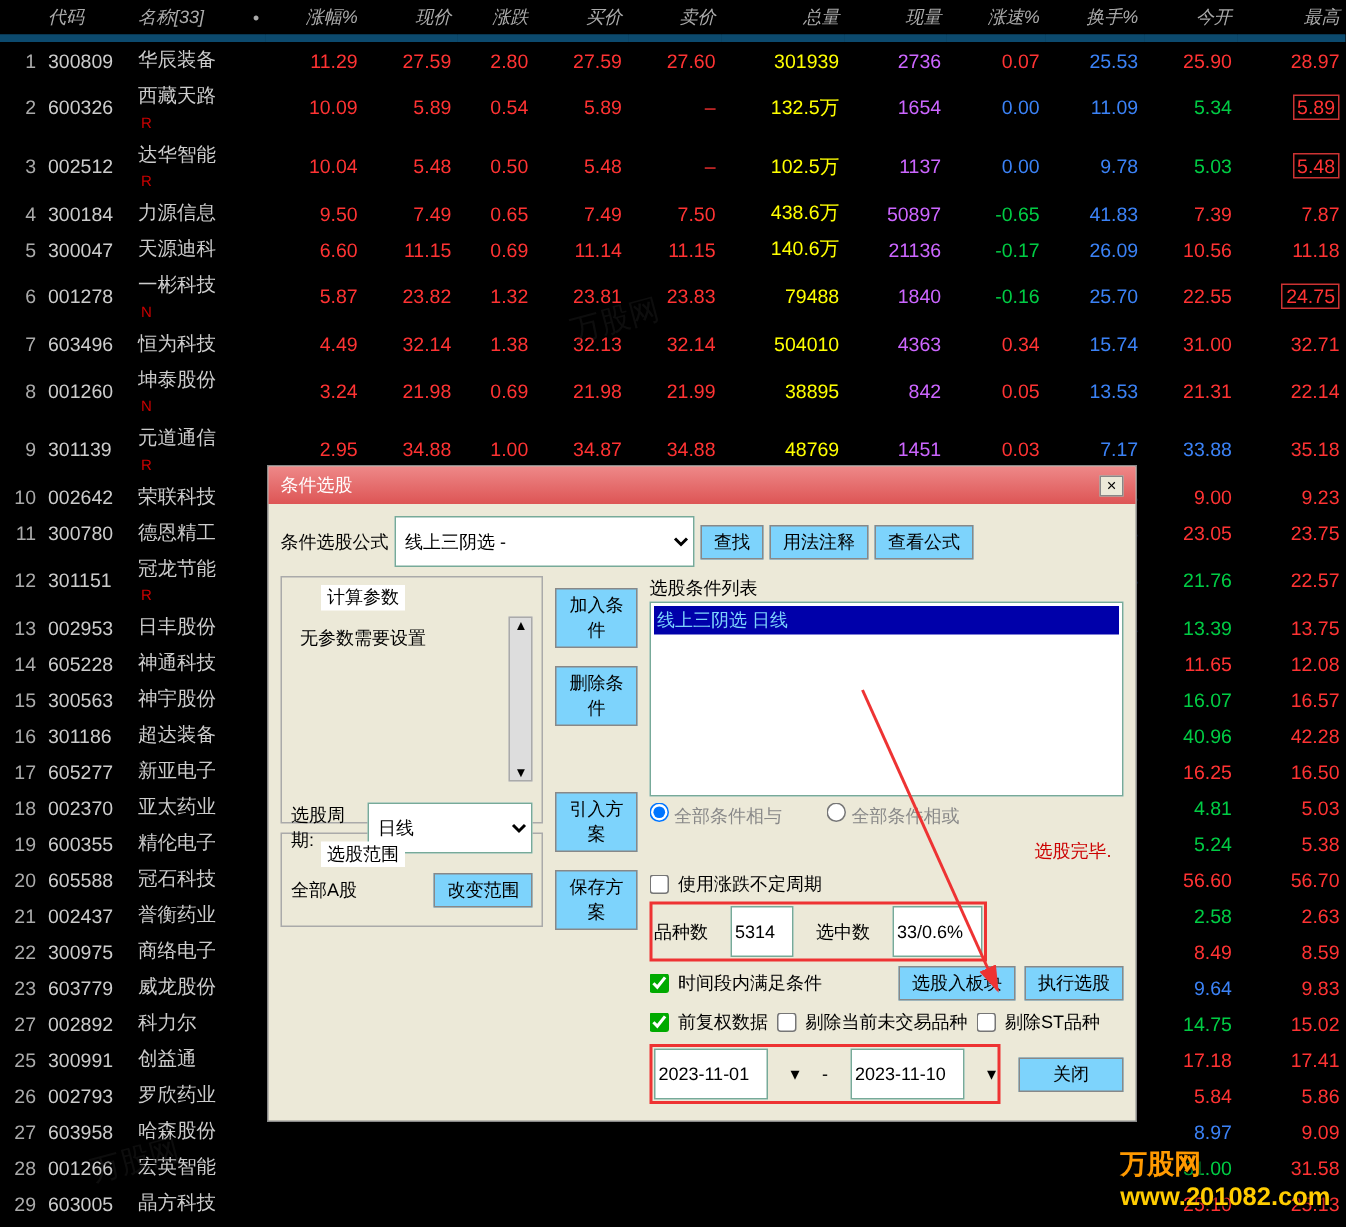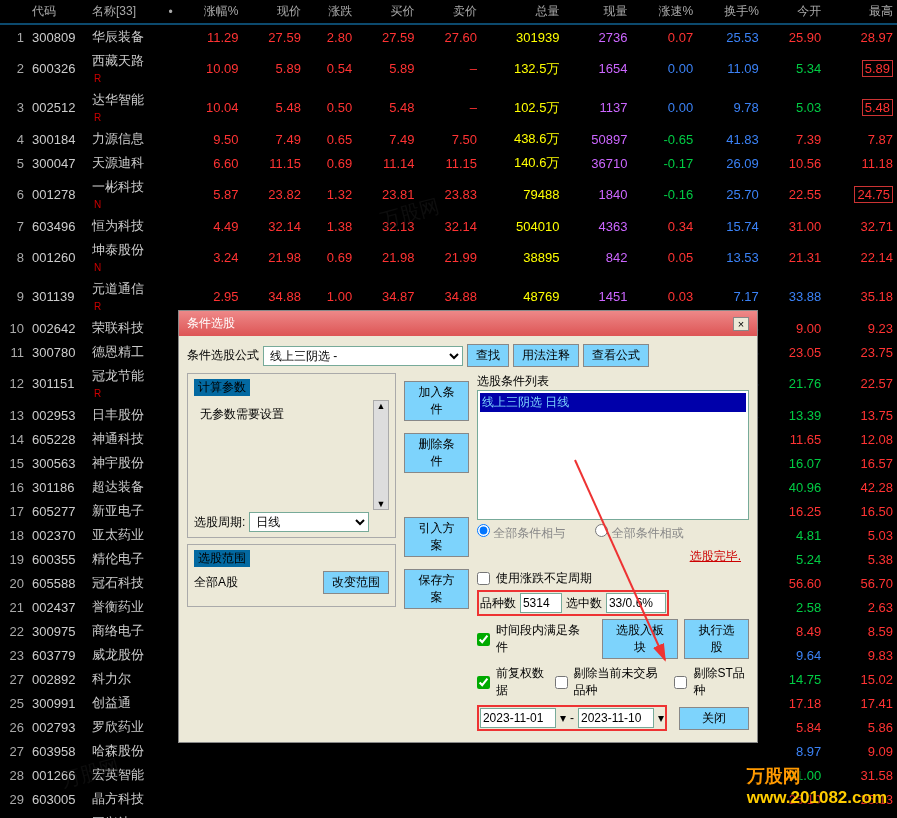--- a/index.html
+++ b/index.html
@@ -1,50 +1,50 @@
 <!DOCTYPE html>
 <html><head>
 <meta charset="utf-8">
 <style>
 * { margin: 0; padding: 0; box-sizing: border-box; }
 body { background: #000; font-family: "Microsoft YaHei", SimSun, sans-serif; font-size: 12px; color: #ccc; width: 897px; height: 818px; position: relative; overflow: hidden; }
 .table { width: 100%; border-collapse: collapse; }
-.table th { background: #000; color: #aaa; font-weight: normal; padding: 3px 4px; text-align: right; border-bottom: 2px solid #0c4a6e; font-size: 12px; }
+.table th { background: #000; color: #aaa; font-weight: normal; padding: 3px 4px; text-align: right; border-bottom: 5px solid #0c4a6e; font-size: 12px; font-style: italic; }
 .table th:nth-child(1), .table th:nth-child(2), .table th:nth-child(3) { text-align: left; }
 .table td { padding: 3px 4px; text-align: right; font-size: 13px; }
 .table td:nth-child(1) { color: #aaa; text-align: right; width: 28px; }
 .table td:nth-child(2) { color: #ccc; text-align: left; width: 60px; }
 .table td:nth-child(3) { color: #ccc; text-align: left; width: 70px; }
 .flag { color: #c00; font-size: 10px; margin-left: 2px; }
 .red { color: #f33; }
 .green { color: #0c4; }
 .yellow { color: #ff0; }
 .purple { color: #c6f; }
 .white { color: #3b82f6; }
 .boxred { border: 1px solid #c33; padding: 0 2px; }
 
 .dialog { position: absolute; left: 178px; top: 310px; width: 580px; background: #ece9d8; border: 1px solid #888; box-shadow: 2px 2px 8px rgba(0,0,0,0.5); font-size: 12px; color: #000; }
 .dlg-title { background: linear-gradient(#e88,#d55); color: #fff; padding: 4px 8px; display: flex; justify-content: space-between; align-items: center; }
 .dlg-close { background: #ece9d8; color: #000; width: 16px; height: 14px; text-align: center; line-height: 12px; border: 1px solid #888; cursor: pointer; font-size: 11px; }
 .dlg-body { padding: 8px; }
 .row { display: flex; align-items: center; gap: 4px; margin-bottom: 6px; }
-.dlg-body select, .dlg-body input[type=text] { border: 1px solid #7a9; background: #fff; padding: 1px 2px; font-size: 12px; height: 20px; }
+.dlg-body select, .dlg-body input[type=text] { border: 1px solid #7a9; background: #fff; padding: 1px 2px; font-size: 12px; height: 34px; }
 .btn { background: #7dd3fc; border: 1px solid #888; padding: 2px 8px; cursor: pointer; font-size: 12px; }
 .fieldset { border: 1px solid #aaa; padding: 6px; margin-bottom: 6px; }
-.fieldset-title { background: #0369a1; padding: 0 4px; margin-top: -12px; margin-bottom: 4px; display: inline-block; }
+.fieldset-title { background: #ffffff; padding: 0 4px; margin-top: -12px; margin-bottom: 4px; display: inline-block; margin-left: 20px; }
 .columns { display: flex; gap: 8px; }
 .leftcol { width: 225px; }
 .rightcol { flex: 1; }
 .listbox { background: #fff; border: 1px solid #7a9; height: 130px; padding: 2px; }
 .listbox .sel { background: #00a; color: #7dd3fc; padding: 1px 2px; }
 .scrollbar { width: 16px; background: #ddd; border: 1px solid #aaa; display: flex; flex-direction: column; justify-content: space-between; }
 .scrollbar span { text-align: center; font-size: 9px; }
 .radio-row { display: flex; gap: 30px; padding: 4px 0; color: #888; }
-.status { color: #c00; text-align: right; padding: 2px 8px; text-decoration: underline; }
-.highlight-box { border: 2px solid #e33; padding: 1px; display: inline-flex; align-items: center; gap: 4px; }
+.status { color: #c00; text-align: right; padding: 2px 8px; }
+.highlight-box { border: 2px solid #e33; padding: 1px; display: inline-flex; align-items: center; gap: 15px; }
 .checkbox-row { display: flex; align-items: center; gap: 6px; padding: 3px 0; }
 .checkbox-row input[type=checkbox] { width: 13px; height: 13px; }
 .green-check { accent-color: #0a0; }
 
 .arrow-overlay { position: absolute; left: 495px; top: 370px; pointer-events: none; }
 .logo { position: absolute; right: 10px; bottom: 10px; color: #f90; font-size: 18px; font-weight: bold; text-shadow: 1px 1px 2px #000; }
 .logo small { color: #fc0; font-size: 17px; display: block; }
 .watermark { position: absolute; color: #222; font-size: 20px; transform: rotate(-15deg); pointer-events: none; opacity: 0.4; }
 </style>
 </head>
@@ -143,21 +143,21 @@
         <td>5</td>
         <td>300047</td>
         <td>天源迪科</td>
         <td></td>
         <td class="red">6.60</td>
         <td class="red">11.15</td>
         <td class="red">0.69</td>
         <td class="red">11.14</td>
         <td class="red">11.15</td>
         <td class="yellow">140.6万</td>
-        <td class="purple">36710</td>
+        <td class="purple">21136</td>
         <td class="green">-0.17</td>
         <td class="white">26.09</td>
         <td class="red">10.56</td>
         <td class="red">11.18</td>
       </tr>
       <tr>
         <td>6</td>
         <td>001278</td>
         <td>一彬科技 <span class="flag">N</span></td>
         <td></td>
@@ -604,21 +604,21 @@
       <div class="leftcol">
         <div class="fieldset" style="height:165px">
           <div class="fieldset-title">计算参数</div>
           <div style="display:flex;height:110px">
             <div style="flex:1;padding:6px">无参数需要设置</div>
             <div class="scrollbar">
                 <span>▲</span>
                 <span>▼</span>
               </div>
           </div>
-          <div class="row" style="margin-top:2px">
+          <div class="row" style="margin-top:14px">
             <span>选股周期:</span>
             <select style="width:120px"><option>日线</option></select>
           </div>
         </div>
         <div class="fieldset">
           <div class="fieldset-title">选股范围</div>
           <div class="row">
             <span style="flex:1">全部A股</span>
             <button class="btn">改变范围</button>
           </div>

